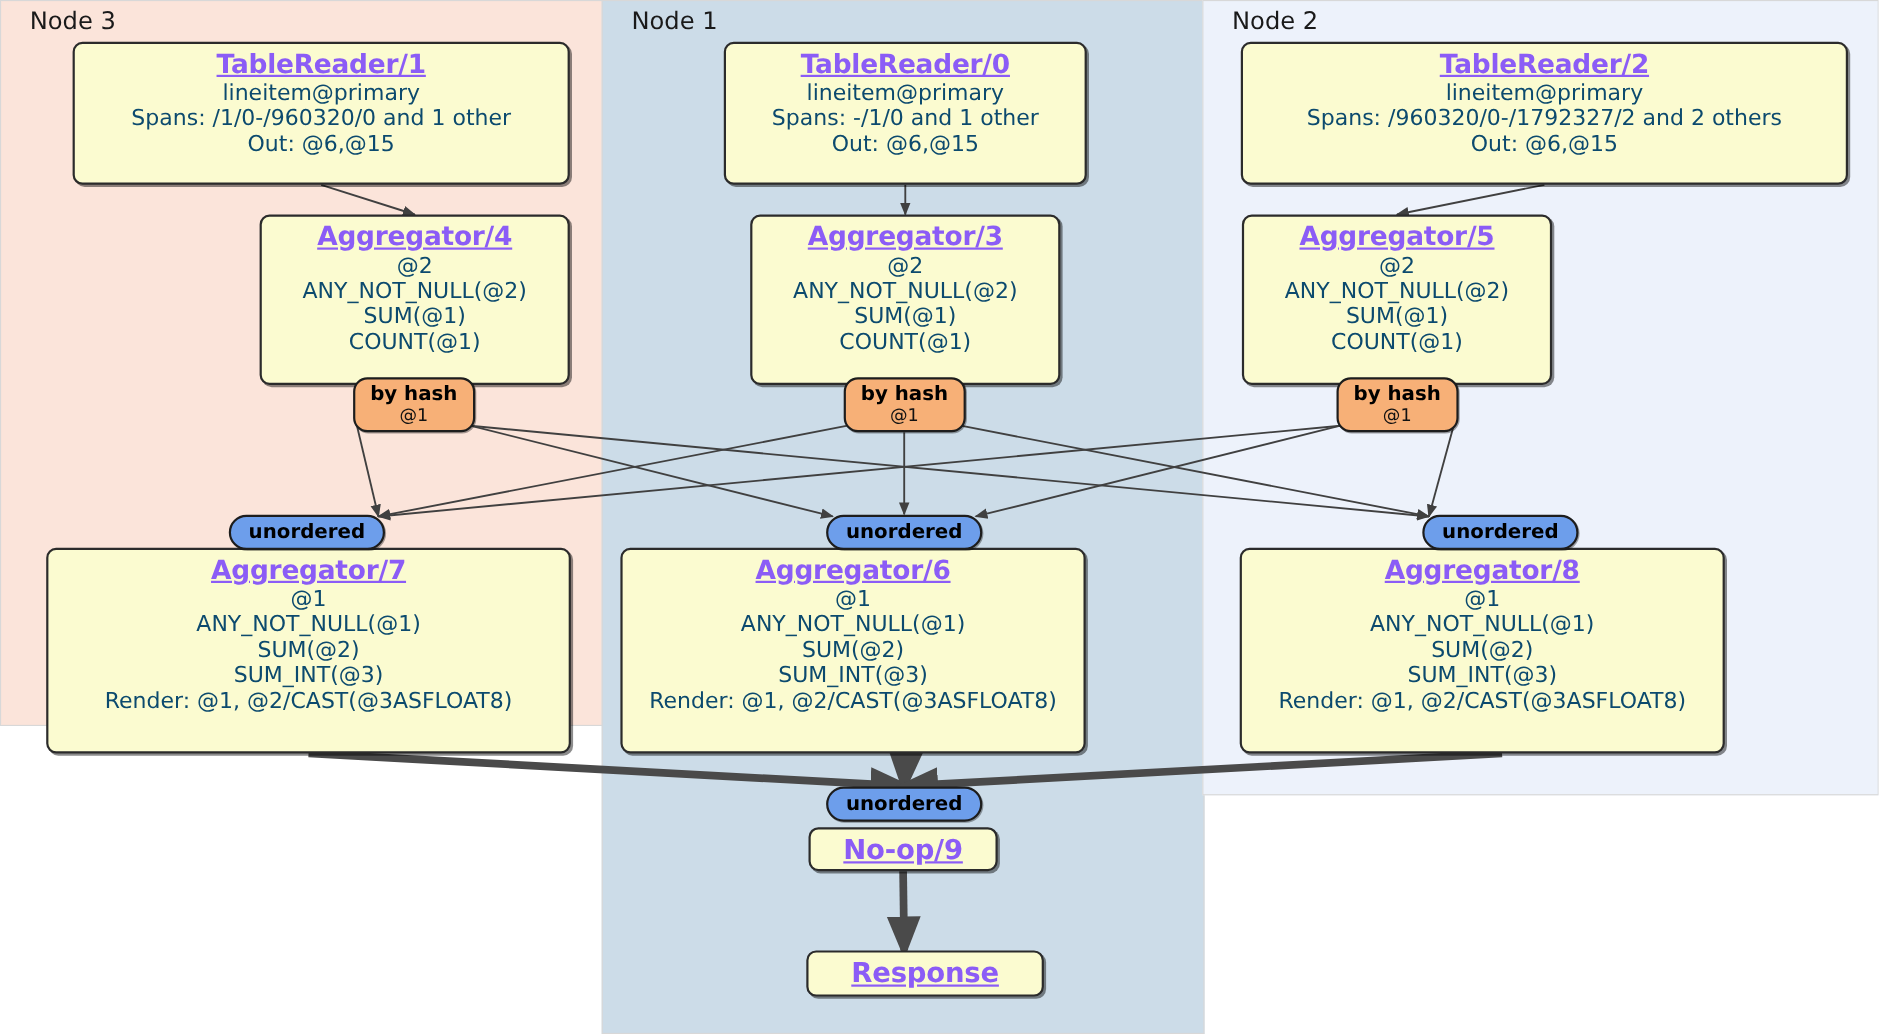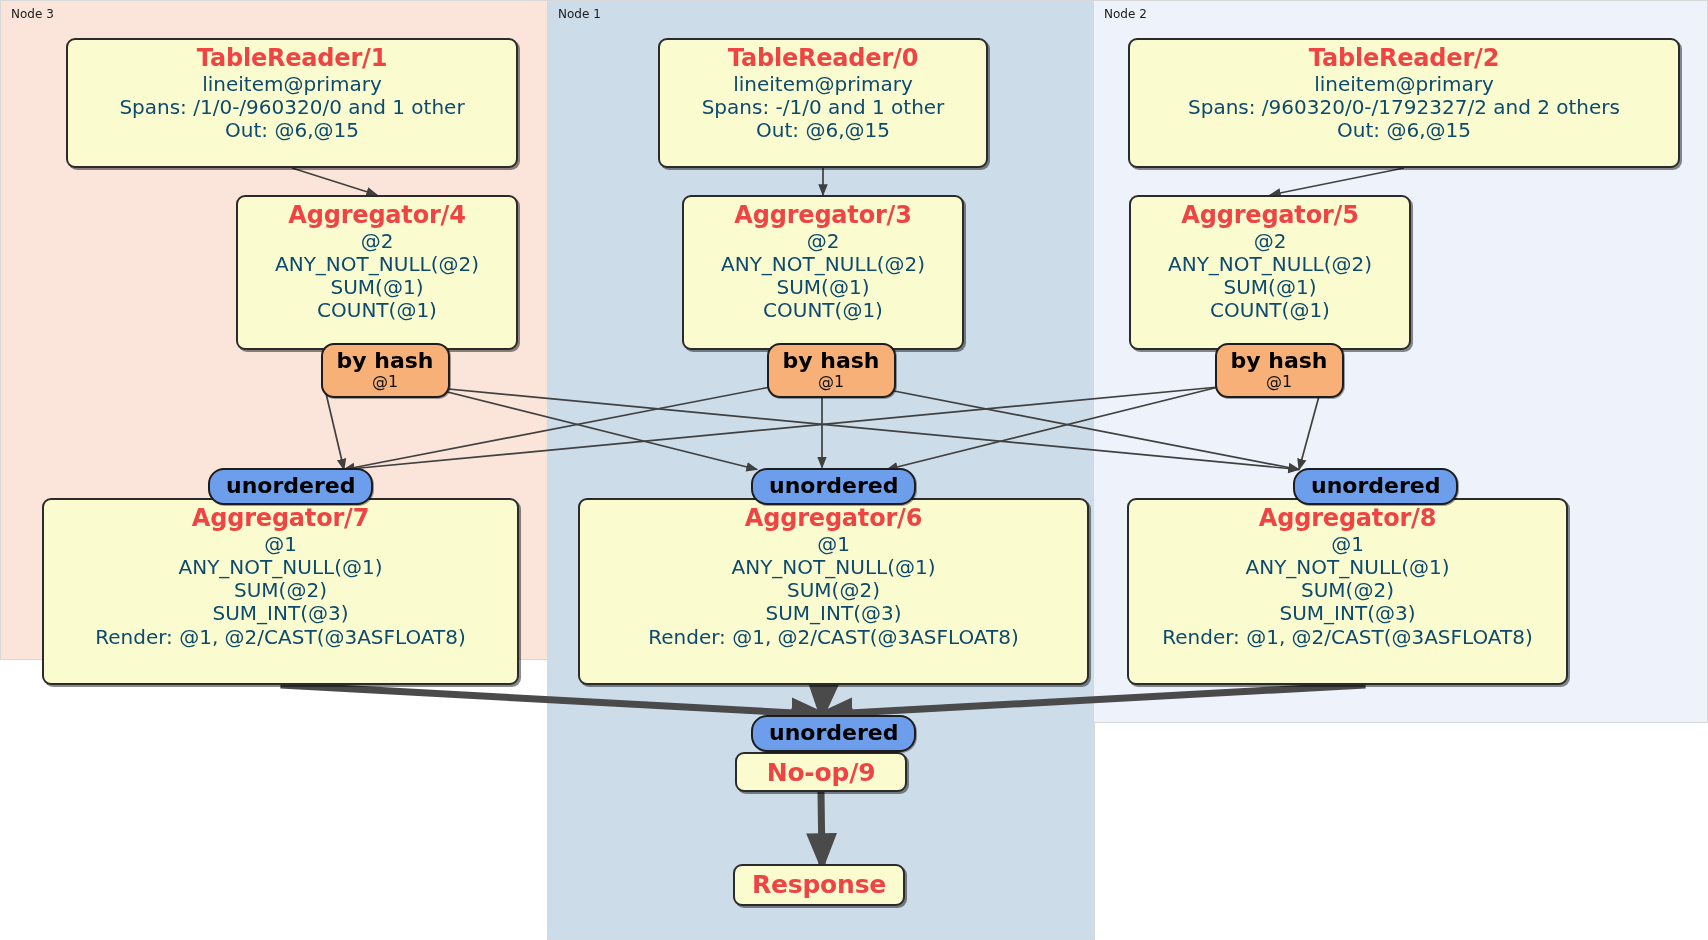--- a/index.html
+++ b/index.html
@@ -16,23 +16,23 @@
     overflow: hidden;
   }
 
   
   .panel {
     position: absolute;
     border: 1px solid #d8d8d8;
   }
   .panel-label {
     position: absolute;
-    left: 10px;
+    left: 26px;
     top: 6px;
-    font-size: 12px;
+    font-size: 22px;
     color: #1a1a1a;
     font-family: "DejaVu Sans", "Liberation Sans", sans-serif;
     white-space: nowrap;
   }
 
   
   #edges {
     position: absolute;
     left: 0; top: 0;
     width: 1708px; height: 940px;
@@ -46,23 +46,24 @@
     border: 2px solid #2b2b2b;
     border-radius: 9px;
     box-shadow: 2px 2px 0 rgba(0,0,0,0.45);
     text-align: center;
     padding: 5px 10px 7px 10px;
     line-height: 1.16;
   }
   .proc .ptitle {
     font-weight: bold;
     font-size: 24px;
-    color: #ef4444;
+    color: #8b5cf6;
     letter-spacing: -0.2px;
     white-space: nowrap;
+    text-decoration: underline;
   }
   .proc .pline {
     font-size: 20px;
     color: #0c4a6e;
     white-space: nowrap;
   }
   .proc.compact {
     padding: 4px 14px 10px 14px;
   }
   .proc.compact .ptitle { font-size: 25px; }
@@ -71,21 +72,21 @@
   .badge {
     position: absolute;
     border: 2px solid #1d1d1d;
     text-align: center;
     white-space: nowrap;
     line-height: 1.1;
     box-shadow: 1px 1px 0 rgba(0,0,0,0.35);
   }
   .badge .btitle {
     font-weight: bold;
-    font-size: 22px;
+    font-size: 18px;
     color: #000;
   }
   .badge .bsub {
     font-size: 16px;
     color: #111;
   }
   .badge.router {
     background: #f7b077;
     border-radius: 13px;
     padding: 4px 14px 5px 14px;
@@ -183,40 +184,40 @@
         <div class="pline">COUNT(@1)</div>
       </div>
       <div class="proc" style="left: 42px; top: 498px; width: 477px; height: 187px;">
         <div class="ptitle">Aggregator/7</div>
         <div class="pline">@1</div>
         <div class="pline">ANY_NOT_NULL(@1)</div>
         <div class="pline">SUM(@2)</div>
         <div class="pline">SUM_INT(@3)</div>
         <div class="pline">Render: @1, @2/CAST(@3ASFLOAT8)</div>
       </div>
-      <div class="proc" style="left: 578px; top: 498px; width: 511px; height: 187px;">
+      <div class="proc" style="left: 564px; top: 498px; width: 423px; height: 187px;">
         <div class="ptitle">Aggregator/6</div>
         <div class="pline">@1</div>
         <div class="pline">ANY_NOT_NULL(@1)</div>
         <div class="pline">SUM(@2)</div>
         <div class="pline">SUM_INT(@3)</div>
         <div class="pline">Render: @1, @2/CAST(@3ASFLOAT8)</div>
       </div>
       <div class="proc" style="left: 1127px; top: 498px; width: 441px; height: 187px;">
         <div class="ptitle">Aggregator/8</div>
         <div class="pline">@1</div>
         <div class="pline">ANY_NOT_NULL(@1)</div>
         <div class="pline">SUM(@2)</div>
         <div class="pline">SUM_INT(@3)</div>
         <div class="pline">Render: @1, @2/CAST(@3ASFLOAT8)</div>
       </div>
       <div class="proc compact" style="left: 735px; top: 752px; width: 172px; height: 40px;">
         <div class="ptitle">No-op/9</div>
       </div>
-      <div class="proc compact" style="left: 733px; top: 864px; width: 172px; height: 42px;">
+      <div class="proc compact" style="left: 733px; top: 864px; width: 216px; height: 42px;">
         <div class="ptitle">Response</div>
       </div>
     </div>
 
   <div id="routers">
       <div class="badge router" style="left: 320.5px; top: 343px;">
         <div class="btitle">by hash</div>
         <div class="bsub">@1</div>
       </div>
       <div class="badge router" style="left: 766.5px; top: 343px;">

